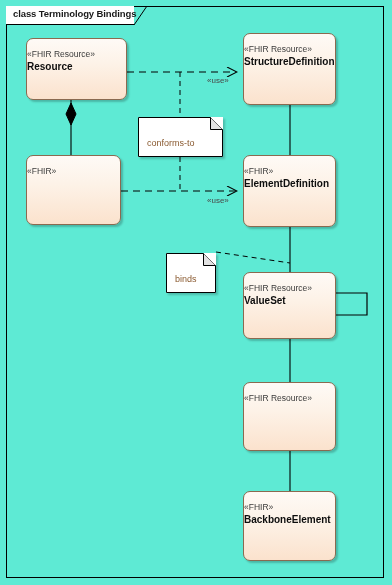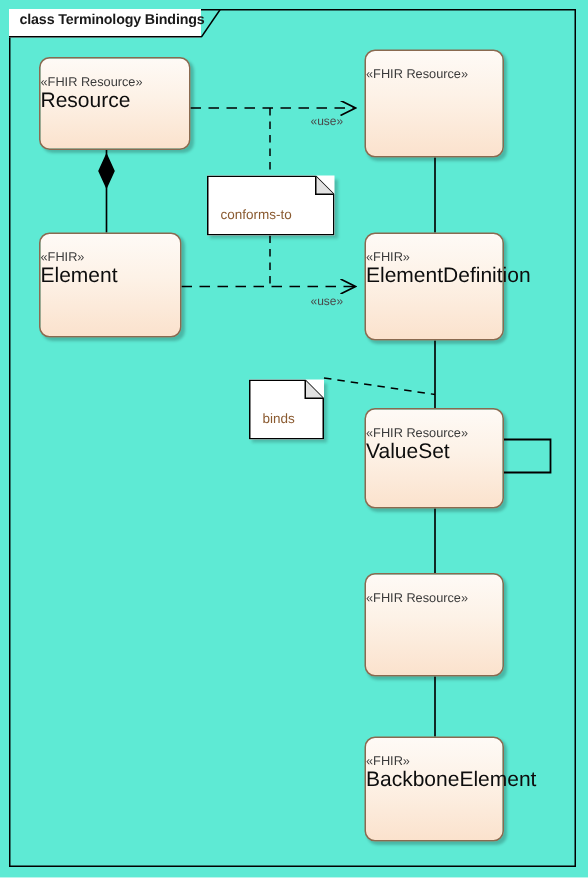--- a/index.html
+++ b/index.html
@@ -80,22 +80,22 @@
     box-shadow: 2px 2px 2px rgba(0,0,0,0.22);
     padding-top: 9px;
   }
   .cls .stereo {
     font-size: 8.5px;
     color: #3a3a3a;
     line-height: 12px;
     white-space: nowrap;
   }
   .cls .nm {
-    font-size: 14px;
-    font-weight: normal;
+    font-size: 10px;
+    font-weight: bold;
     color: #0d0d0d;
     line-height: 13px;
     white-space: nowrap;
   }
   
   .note {
     position: absolute;
     box-sizing: border-box;
     background: #ffffff;
     box-shadow: 2px 2px 2px rgba(0,0,0,0.20);
@@ -192,25 +192,25 @@
     </g>
   </svg>
 
   <div class="cls" style="left:26px; top:38px; width:101px; height:62px;">
     <div class="stereo">«FHIR Resource»</div>
     <div class="nm">Resource</div>
   </div>
 
   <div class="cls" style="left:243px; top:33px; width:93px; height:72px;">
     <div class="stereo">«FHIR Resource»</div>
+    <div class="nm">StructureDefinition</div>
   </div>
 
   <div class="cls" style="left:26px; top:155px; width:95px; height:70px;">
     <div class="stereo">«FHIR»</div>
-    <div class="nm">Element</div>
   </div>
 
   <div class="cls" style="left:243px; top:155px; width:93px; height:72px;">
     <div class="stereo">«FHIR»</div>
     <div class="nm">ElementDefinition</div>
   </div>
 
   <div class="cls" style="left:243px; top:272px; width:93px; height:67px;">
     <div class="stereo">«FHIR Resource»</div>
     <div class="nm">ValueSet</div>

